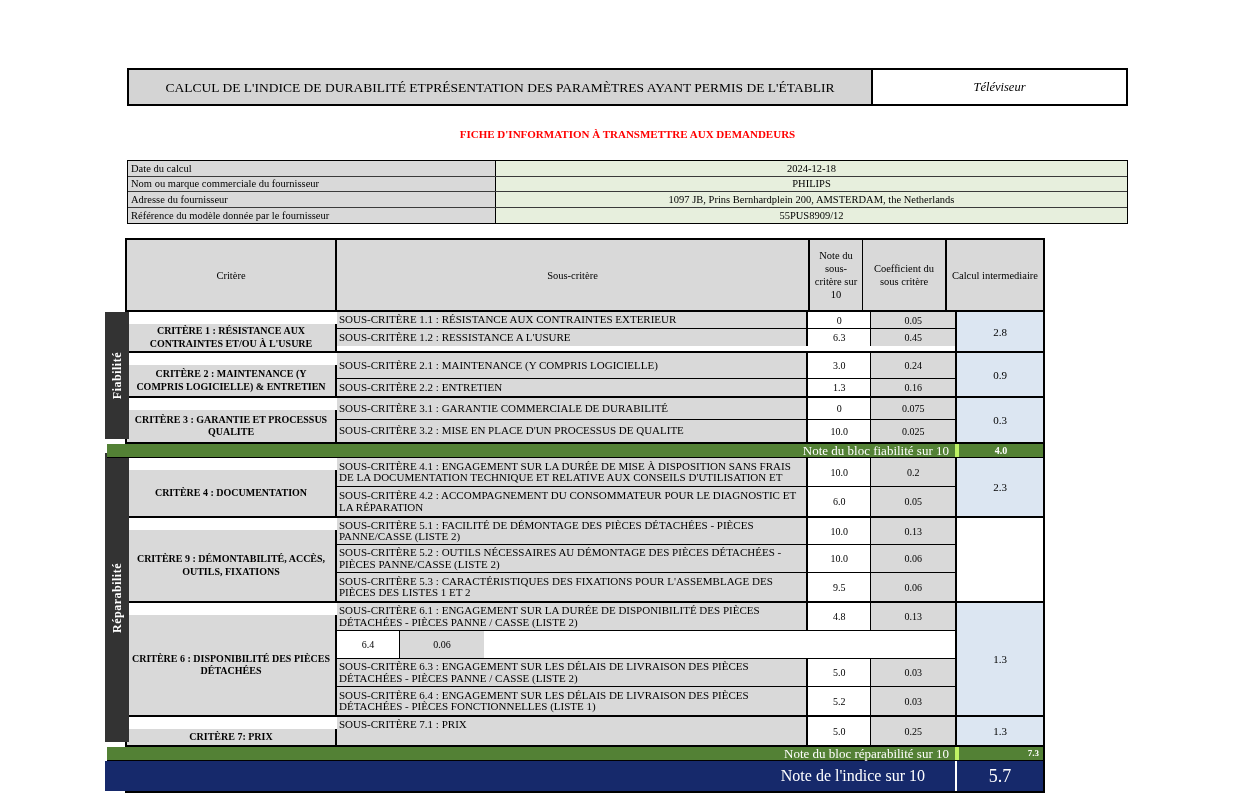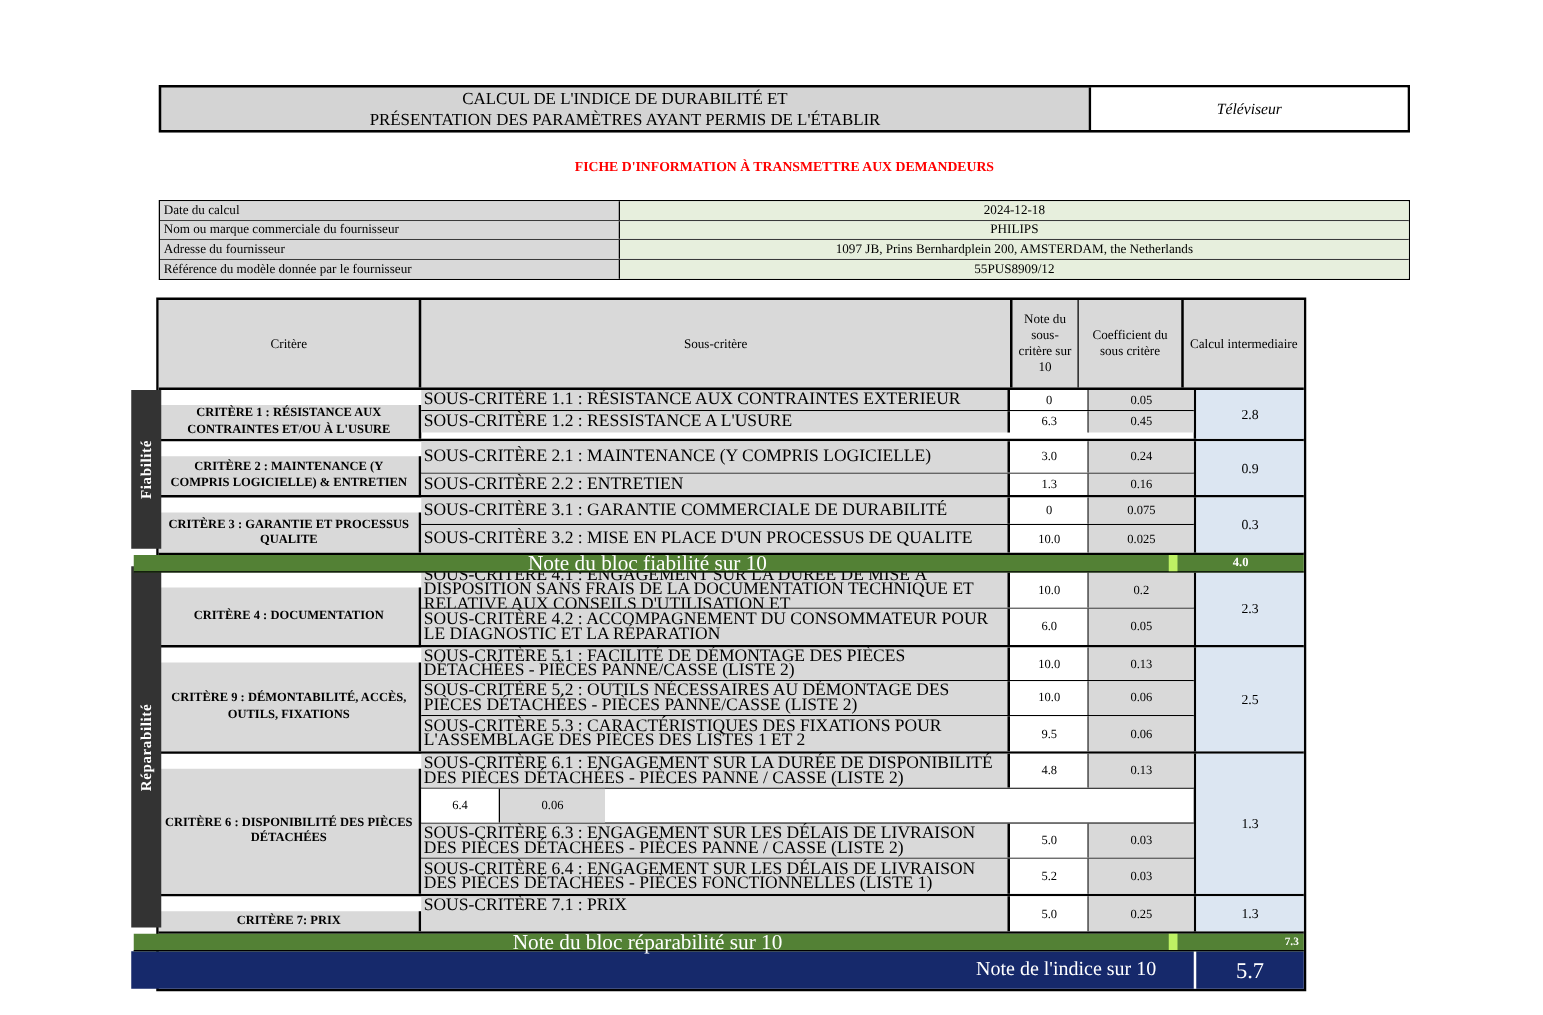--- a/index.html
+++ b/index.html
@@ -1,21 +1,21 @@
 <!DOCTYPE html>
 <html><head>
 <meta charset="utf-8">
 <style>
   * { margin:0; padding:0; box-sizing:border-box; }
   html,body { width:1234px; height:812px; background:#ffffff; font-family:"Liberation Serif","DejaVu Serif",serif; color:#000; }
   .page { position:relative; width:1234px; height:812px; background:#fff; overflow:hidden; }
 
   
   .title-bar { position:absolute; left:127px; top:68px; width:1001px; height:38px; border:2px solid #000; display:flex; background:#d4d4d4; }
-  .title-main { width:744px; border-right:2px solid #000; display:flex; flex-direction:column; justify-content:center; align-items:center; text-align:center; font-size:13.5px; line-height:17px; }
+  .title-main { width:744px; border-right:2px solid #000; display:flex; flex-direction:row; justify-content:center; align-items:center; text-align:center; font-size:13.5px; line-height:17px; }
   .title-product { flex:1; background:#fff; display:flex; justify-content:center; align-items:center; font-style:italic; font-size:12.5px; }
 
   .red-subtitle { position:absolute; left:127px; top:128px; width:1001px; text-align:center; color:#ff0000; font-weight:bold; font-size:11px; }
 
   
   .info-table { position:absolute; left:127px; top:160px; width:1001px; border:1px solid #000; }
   .info-row { display:flex; height:15.5px; border-bottom:1px solid #3a3a3a;justify-content:flex-end; }
   .info-row:last-child { border-bottom:none; }
   .info-label { width:368px; background:#d9d9d9; border-right:1px solid #000; font-size:10.5px; padding-left:3px; display:flex; align-items:center; }
   .info-value { flex:1; background:#e7efdd; font-size:10.5px; display:flex; align-items:center; justify-content:center; }
@@ -28,29 +28,29 @@
   .th.c-sous { width:473px; border-right:2px solid #000; }
   .th.c-note { width:53px;  border-right:1px solid #000; }
   .th.c-coef { width:84px;  border-right:2px solid #000; }
   .th.c-calc { flex:1; }
 
   .block { display:flex; border-bottom:2px solid #000; }
   .crit-cell { width:210px; border-right:2px solid #000; background:#d9d9d9; display:flex; align-items:center; justify-content:center; text-align:center; font-weight:bold; font-size:10px; line-height:12.5px; padding:1px 4px;margin-top:12px; }
   .subs { width:620px; border-right:2px solid #000; display:flex; flex-direction:column; }
   .sub { display:flex; border-bottom:1px solid #000; }
   .sub:last-child { border-bottom:none; }
-  .sous-cell { width:473px; border-right:2px solid #000; background:#d9d9d9; font-size:14px; line-height:11.5px; padding:0 2px; display:flex; align-items:center; }
+  .sous-cell { width:473px; border-right:2px solid #000; background:#d9d9d9; font-size:11px; line-height:11.5px; padding:0 2px; display:flex; align-items:center; }
   .note-cell { width:63px; border-right:1px solid #000; background:#ffffff; display:flex; align-items:center; justify-content:center; font-size:10px; }
   .coef-cell { width:84px; background:#d9d9d9; display:flex; align-items:center; justify-content:center; font-size:10px; }
   .calc-cell { flex:1; background:#dce6f2; display:flex; align-items:center; justify-content:center; font-size:11px; }
 
   
   .note-row { display:flex; margin-left:-20px; width:936px; height:14px; background:#538135; color:#fff; border-bottom:1px solid #000; position:relative; }
-  .note-row .nr-label { flex:1; text-align:center; padding-right:6px; font-size:17px; line-height:13px; }
-  .note-row .nr-value { width:108px; border-left:7px solid #bef264; text-align:center; font-size:10px; font-weight:bold; line-height:13px; }
+  .note-row .nr-label { flex:1; text-align:right; padding-right:6px; font-size:13px; line-height:13px; }
+  .note-row .nr-value { width:88px; border-left:4px solid #bef264; text-align:center; font-size:10px; font-weight:bold; line-height:13px; }
   .note-row .nr-value.small { text-align:right; padding-right:4px; font-size:9px; }
 
   
   .total-row { display:flex; margin-left:-22px; width:938px; height:30px; background:#16296b; color:#fff; }
   .total-row .tr-label { flex:1; text-align:right; padding-right:10px; font-size:16px; display:flex; align-items:center; justify-content:flex-end; }
   .total-row .tr-value { width:88px; border-left:2px solid #ffffff; display:flex; align-items:center; justify-content:center; font-size:18px;margin-left:20px; }
 
   
   .vbar { position:absolute; left:-22px; width:24px; background:#333333; color:#fff; display:flex; align-items:center; justify-content:center; }
   .vbar span { writing-mode:vertical-rl; transform:rotate(180deg); font-size:12px; font-weight:bold; letter-spacing:0.5px; }
@@ -193,21 +193,20 @@
           <div class="sous-cell">SOUS-CRITÈRE 5.2 : OUTILS NÉCESSAIRES AU DÉMONTAGE DES PIÈCES DÉTACHÉES - PIÈCES PANNE/CASSE (LISTE 2)</div>
           <div class="note-cell">10.0</div>
           <div class="coef-cell">0.06</div>
         </div>
         <div class="sub" style="height:28px">
           <div class="sous-cell">SOUS-CRITÈRE 5.3 : CARACTÉRISTIQUES DES FIXATIONS POUR L'ASSEMBLAGE DES PIÈCES DES LISTES 1 ET 2</div>
           <div class="note-cell">9.5</div>
           <div class="coef-cell">0.06</div>
         </div>
       </div>
-      <div class="calc-cell">2.5</div>
     </div>
 
     <div class="block">
       <div class="crit-cell">CRITÈRE 6 : DISPONIBILITÉ DES PIÈCES DÉTACHÉES</div>
       <div class="subs">
         <div class="sub" style="height:28px">
           <div class="sous-cell">SOUS-CRITÈRE 6.1 : ENGAGEMENT SUR LA DURÉE DE DISPONIBILITÉ DES PIÈCES DÉTACHÉES - PIÈCES PANNE / CASSE (LISTE 2)</div>
           <div class="note-cell">4.8</div>
           <div class="coef-cell">0.13</div>
         </div>

